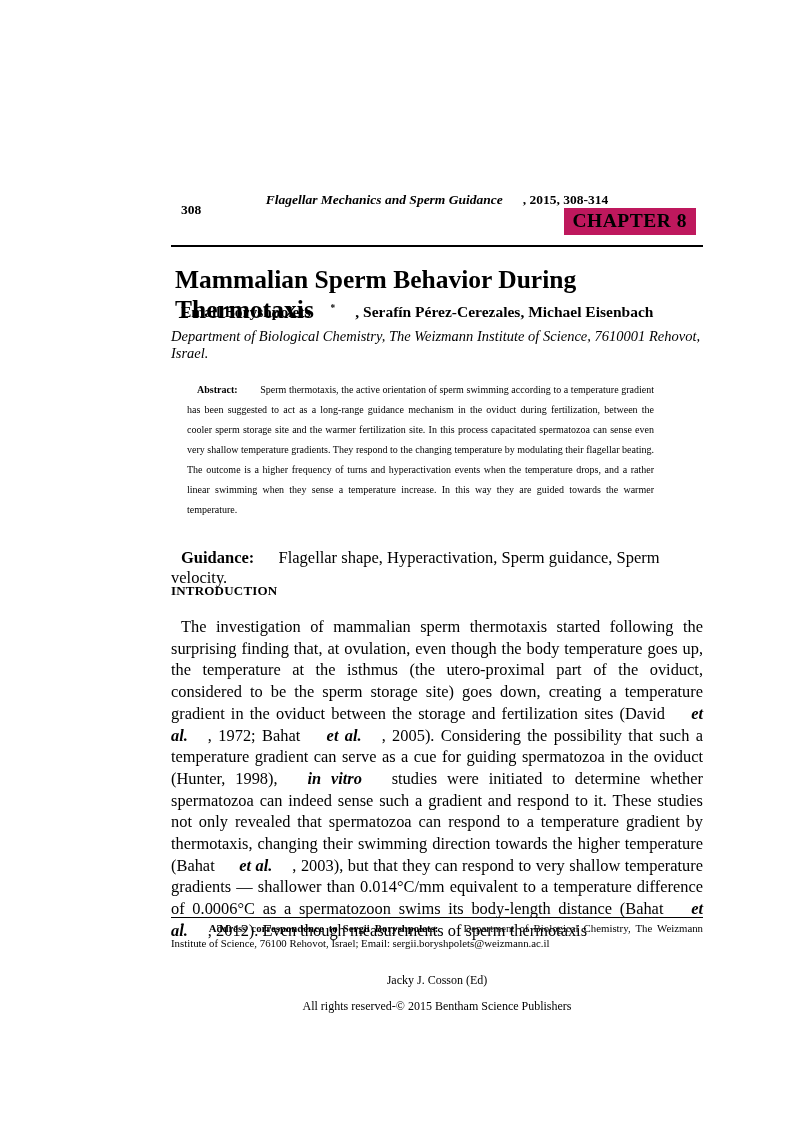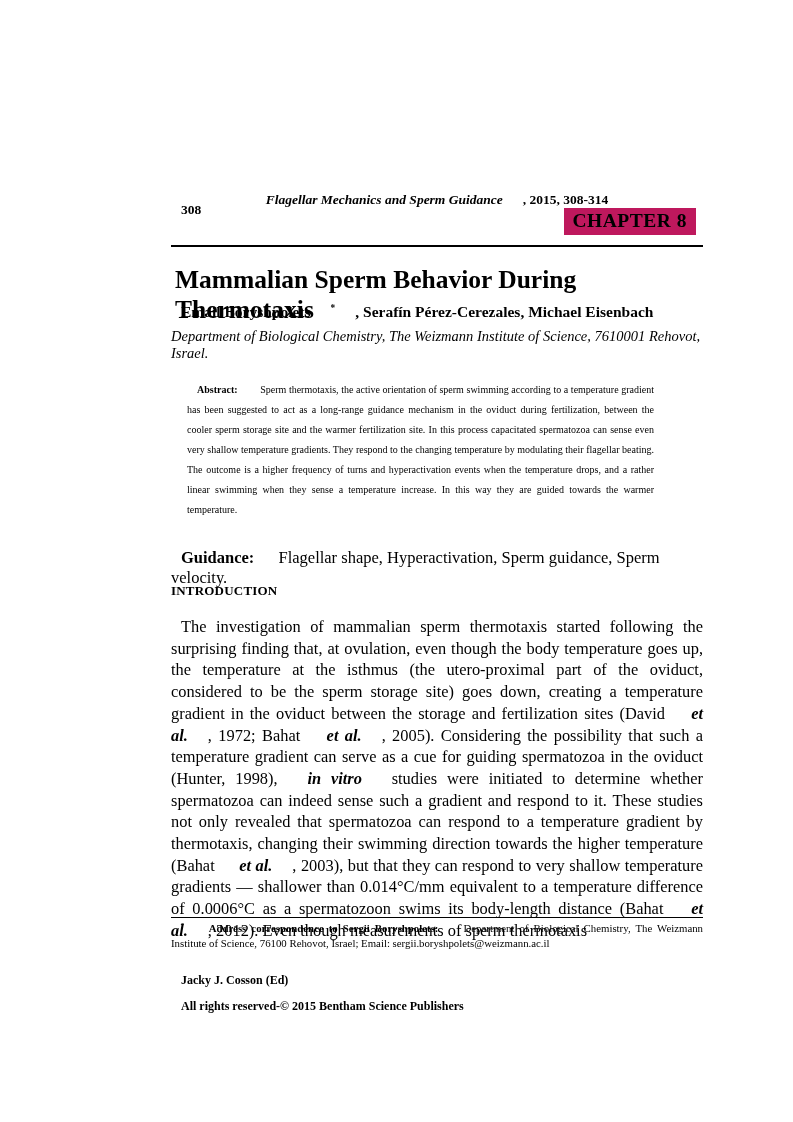--- a/index.html
+++ b/index.html
@@ -123,22 +123,23 @@
     padding-top: 3px;
     font-size: 10.8px;
     line-height: 15px;
     text-align: justify;
   }
   .book-footer {
     position: absolute;
     top: 923px;
     left: 0;
     width: 100%;
+    text-align: center;
     font-size: 12px;
-    font-weight: bold;
+    font-weight: normal;
     line-height: 15.5px;
   }
 </style>
 </head>
 <body>
 
 <div class="page">
 
   <div class="running-head">
     <span class="page-number">308</span>

